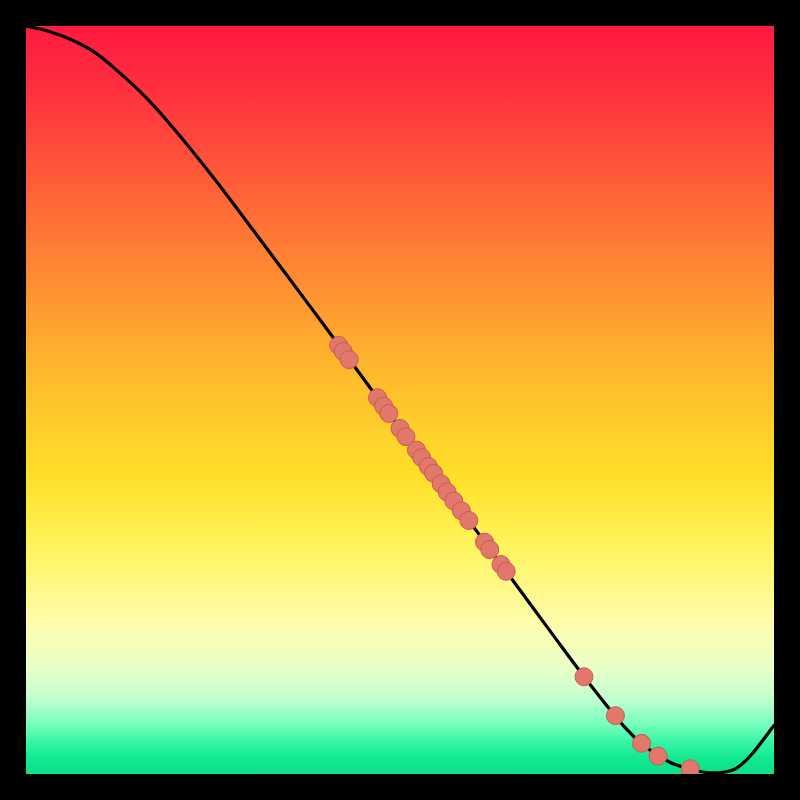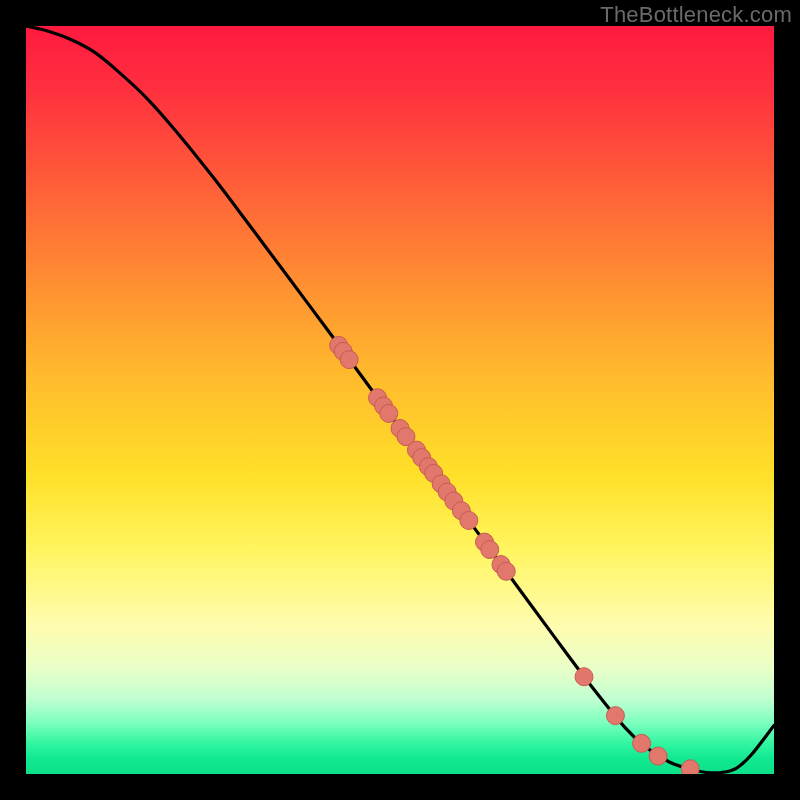--- a/index.html
+++ b/index.html
@@ -87,14 +87,13 @@
           <circle cx="474.98" cy="538.56" r="9" fill="#e2776c" stroke="#c75b52" stroke-width="1"></circle>
           <circle cx="480.216" cy="545.2919999999999" r="9" fill="#e2776c" stroke="#c75b52" stroke-width="1"></circle>
           <circle cx="558.008" cy="650.76" r="9" fill="#e2776c" stroke="#c75b52" stroke-width="1"></circle>
           <circle cx="589.424" cy="689.656" r="9" fill="#e2776c" stroke="#c75b52" stroke-width="1"></circle>
           <circle cx="615.6039999999999" cy="717.332" r="9" fill="#e2776c" stroke="#c75b52" stroke-width="1"></circle>
           <circle cx="632.06" cy="730.048" r="9" fill="#e2776c" stroke="#c75b52" stroke-width="1"></circle>
           <circle cx="664.224" cy="742.764" r="9" fill="#e2776c" stroke="#c75b52" stroke-width="1"></circle>
         </g>
     </svg>
   </div>
-  <div class="watermark">TheBottleneck.com</div>
 </div>
 
 </body></html>

